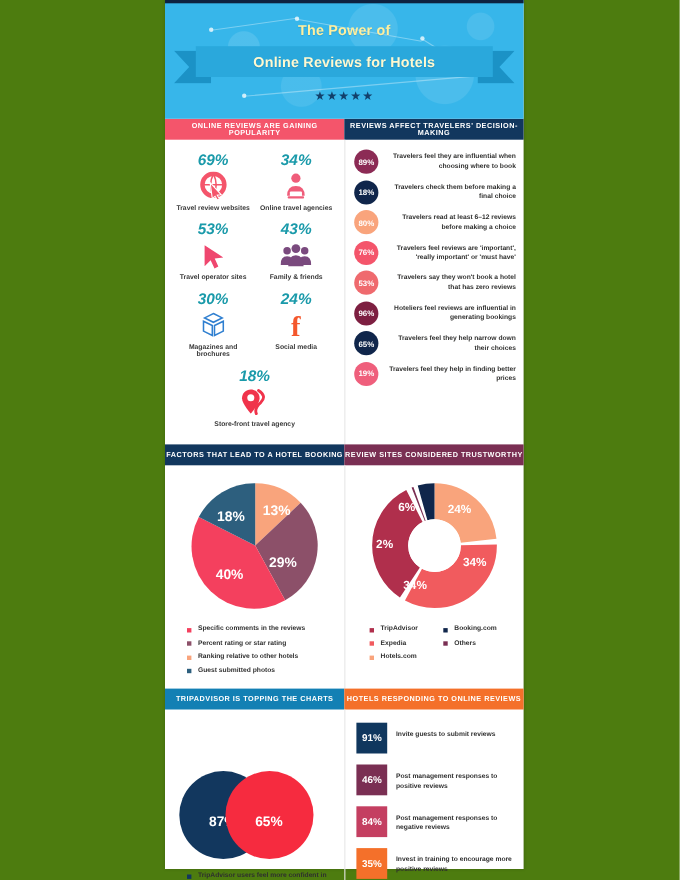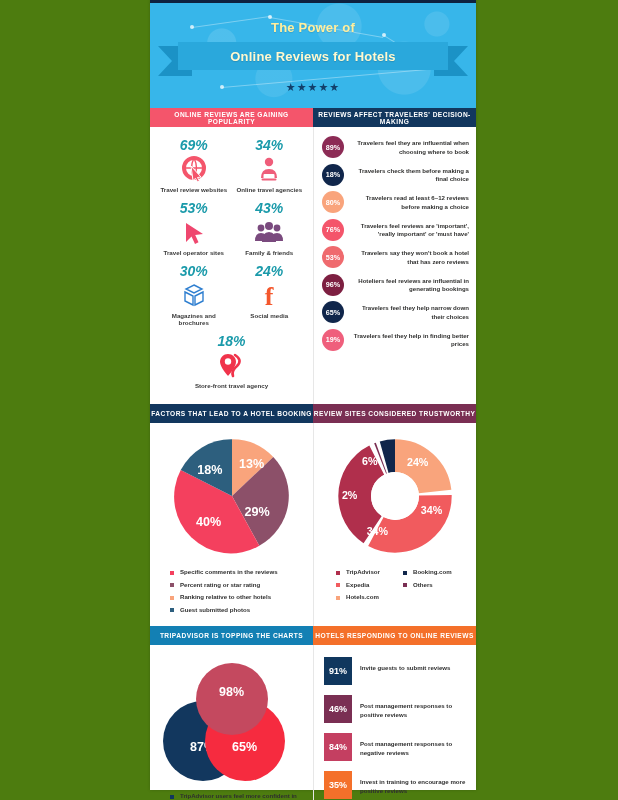--- a/index.html
+++ b/index.html
@@ -378,23 +378,20 @@
 
   <div class="split">
     <div class="col-l chart-panel">
       <div class="venn">
         <div class="c bl">
               <span>87%</span>
             </div>
         <div class="c br">
               <span>65%</span>
             </div>
-        <div class="c top">
-              <span>98%</span>
-            </div>
       </div>
       <div class="legend">
         <div class="legend-row">
           <span class="sw" style="background:#12375e"></span>
           <span class="legend-txt">TripAdvisor users feel more confident in their decision when they read the reviews</span>
         </div>
 
       </div>
     </div>
 

